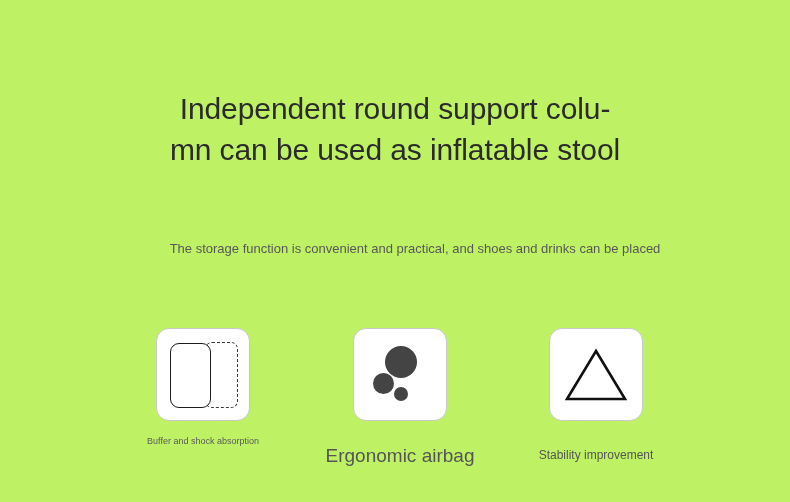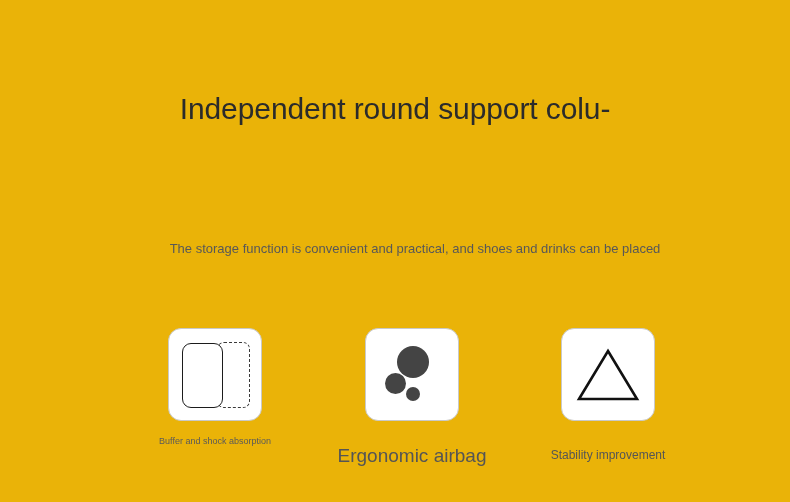--- a/index.html
+++ b/index.html
@@ -13,21 +13,21 @@
     background: #ffffff;
     font-family: "Liberation Sans", sans-serif;
     overflow: hidden;
     position: relative;
   }
 
   .page {
     position: relative;
     width: 790px;
     height: 502px;
-    background: #eab308;
+    background: #bef264;
   }
 
   
   .headline {
     position: absolute;
     top: 88px;
     left: 0;
     width: 790px;
     text-align: center;
     color: #2b2b2b;
@@ -52,21 +52,21 @@
     font-size: 13px;
     line-height: 18px;
     font-weight: 400;
     padding-left: 20px;
   }
 
   
   .feature-row {
     position: absolute;
     top: 328px;
-    left: 12px;
+    left: 0;
     width: 685px;
     height: 150px;
   }
 
   .feature {
     position: absolute;
     top: 0;
     width: 190px;
     text-align: center;
   }
@@ -152,20 +152,21 @@
     color: #555555;
   }
 </style>
 </head>
 <body>
 
 <div class="page">
 
   <div class="headline">
     <span class="headline-line">Independent round support colu-</span>
+    <span class="headline-line">mn can be used as inflatable stool</span>
   </div>
 
   <div class="subtitle">The storage function is convenient and practical, and shoes and drinks can be placed</div>
 
   <div class="feature-row">
 
     <div class="feature feature-1">
       <div class="icon-box">
         <div class="buffer-dashed"></div>
         <div class="buffer-solid"></div>

